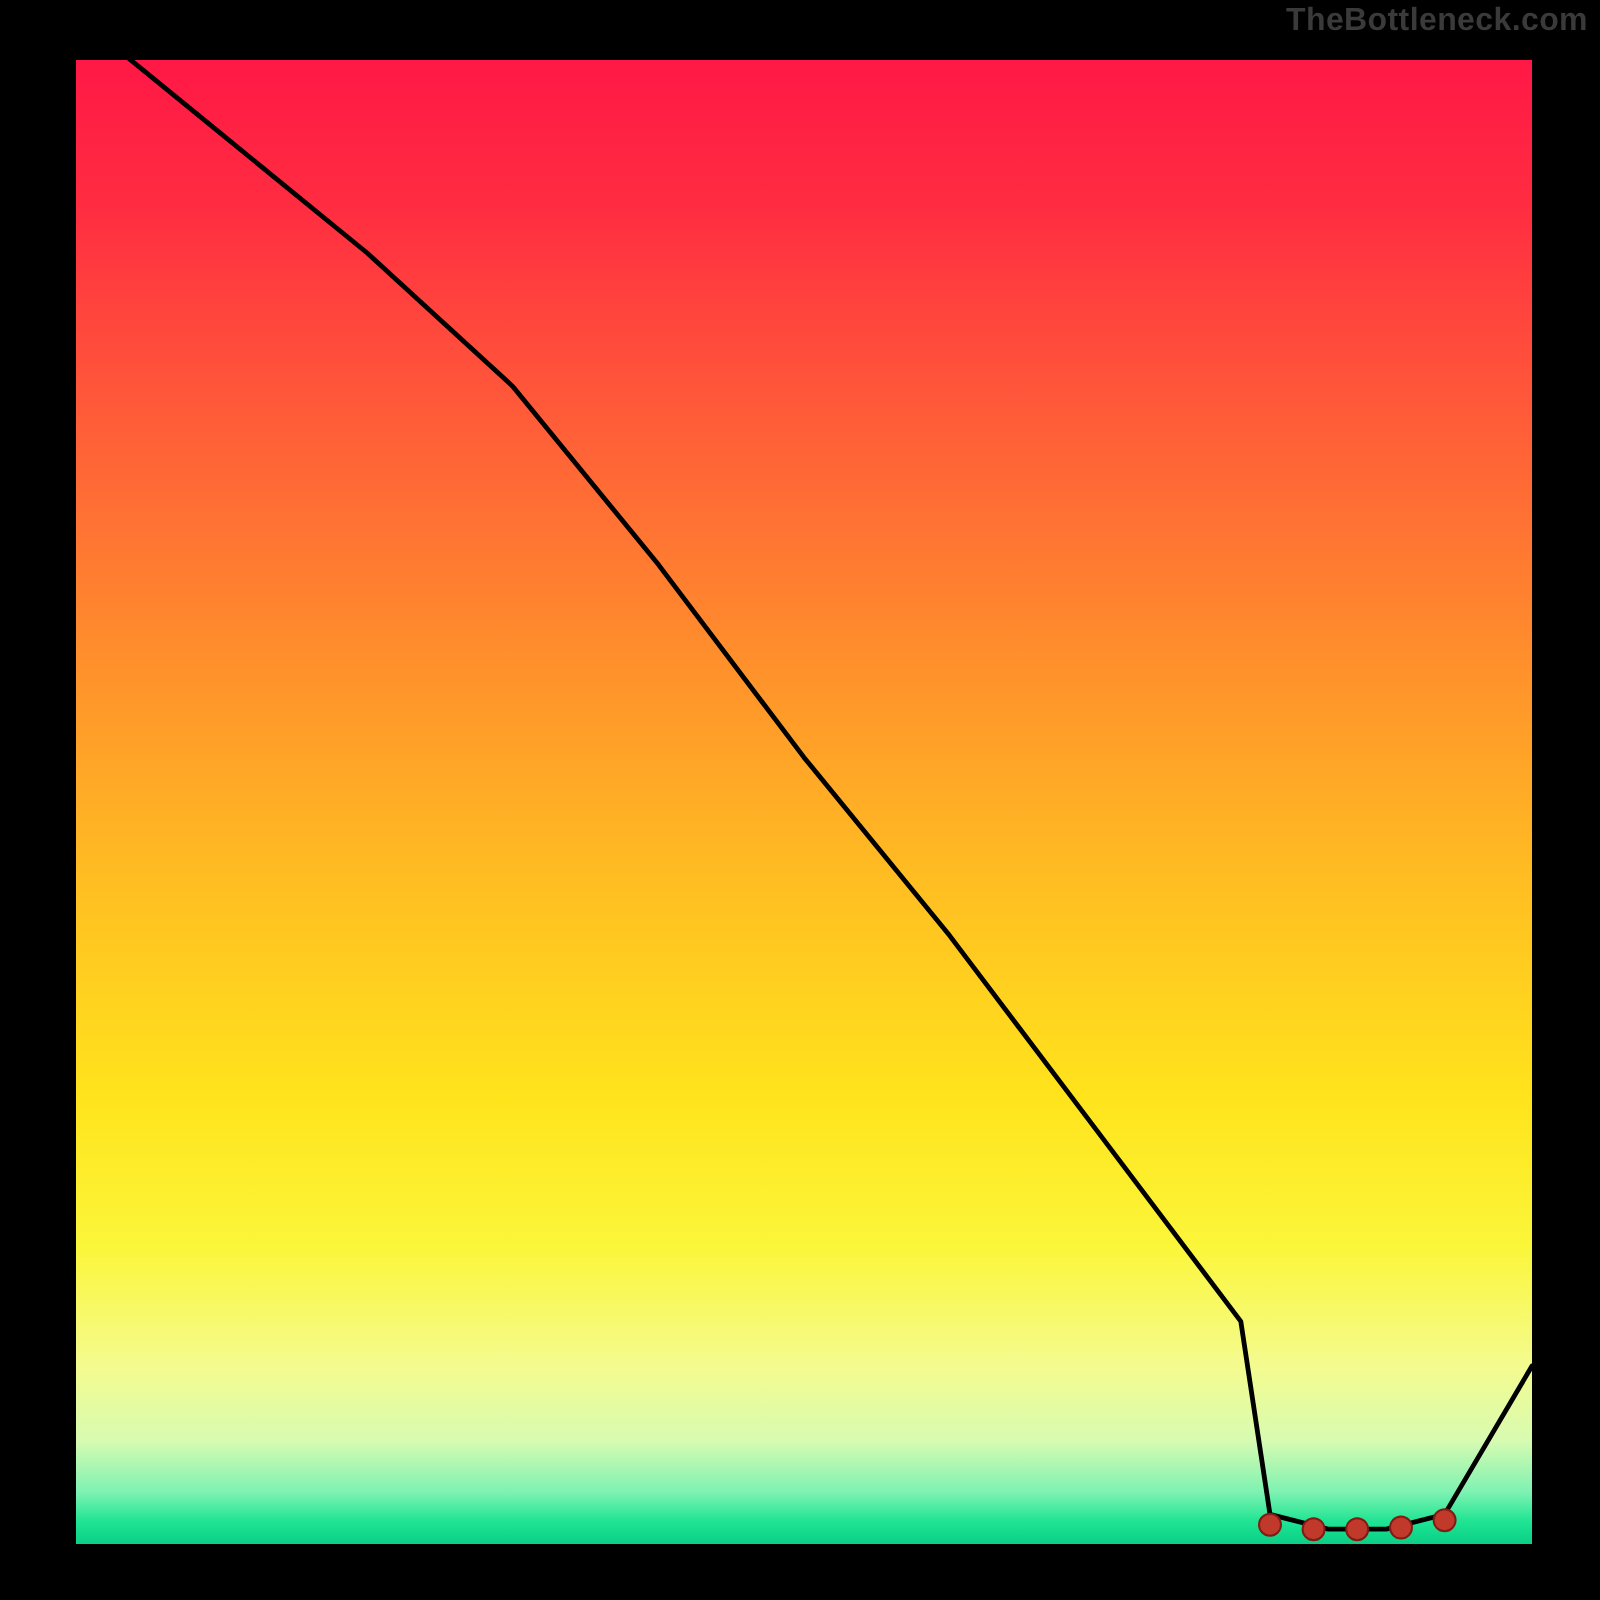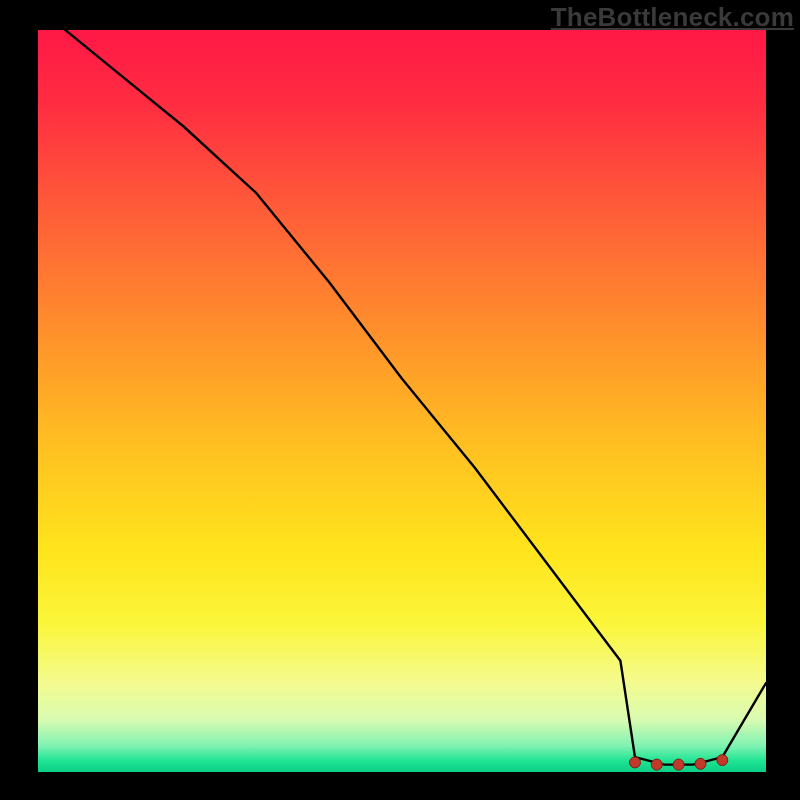--- a/index.html
+++ b/index.html
@@ -14,25 +14,24 @@
     position: relative;
     width: 800px;
     height: 800px;
   }
   .watermark {
     position: absolute;
     top: 2px;
     right: 6px;
     color: #3a3a3a;
     font-family: Arial, Helvetica, sans-serif;
-    font-size: 26px;
+    font-size: 16px;
     font-weight: bold;
     letter-spacing: 0.2px;
     user-select: none;
-    text-decoration: underline;
   }
   svg {
     display: block;
   }
 </style>
 </head>
 <body>
 
 <div class="chart-wrap">
   <div class="watermark">TheBottleneck.com</div>

